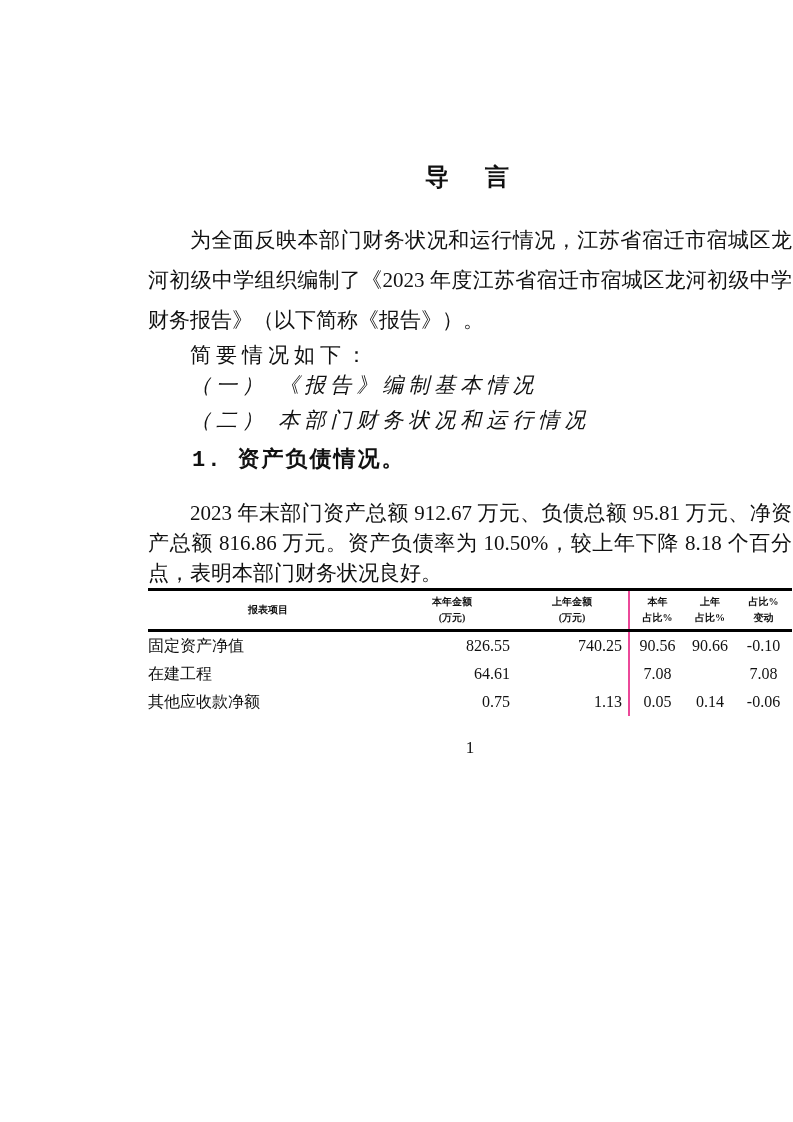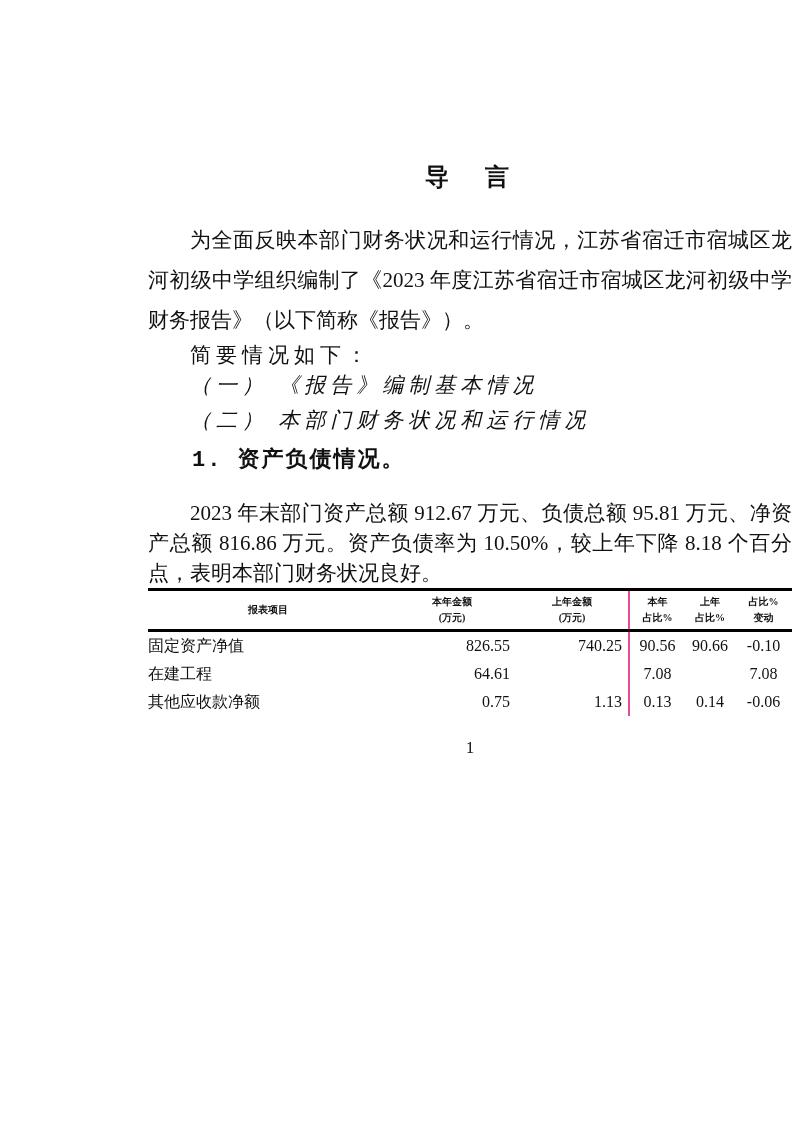--- a/index.html
+++ b/index.html
@@ -146,21 +146,21 @@
           <td class="cell-amt">64.61</td>
           <td class="cell-amt"></td>
           <td class="cell-pct divider">7.08</td>
           <td class="cell-pct"></td>
           <td class="cell-pct">7.08</td>
         </tr>
         <tr>
           <td class="cell-item">其他应收款净额</td>
           <td class="cell-amt">0.75</td>
           <td class="cell-amt">1.13</td>
-          <td class="cell-pct divider">0.13</td>
+          <td class="cell-pct divider">0.05</td>
           <td class="cell-pct">0.14</td>
           <td class="cell-pct">-0.06</td>
         </tr>
       </tbody>
     </table>
 
     <div class="page-num">1</div>
 
   </div>
 </div>

